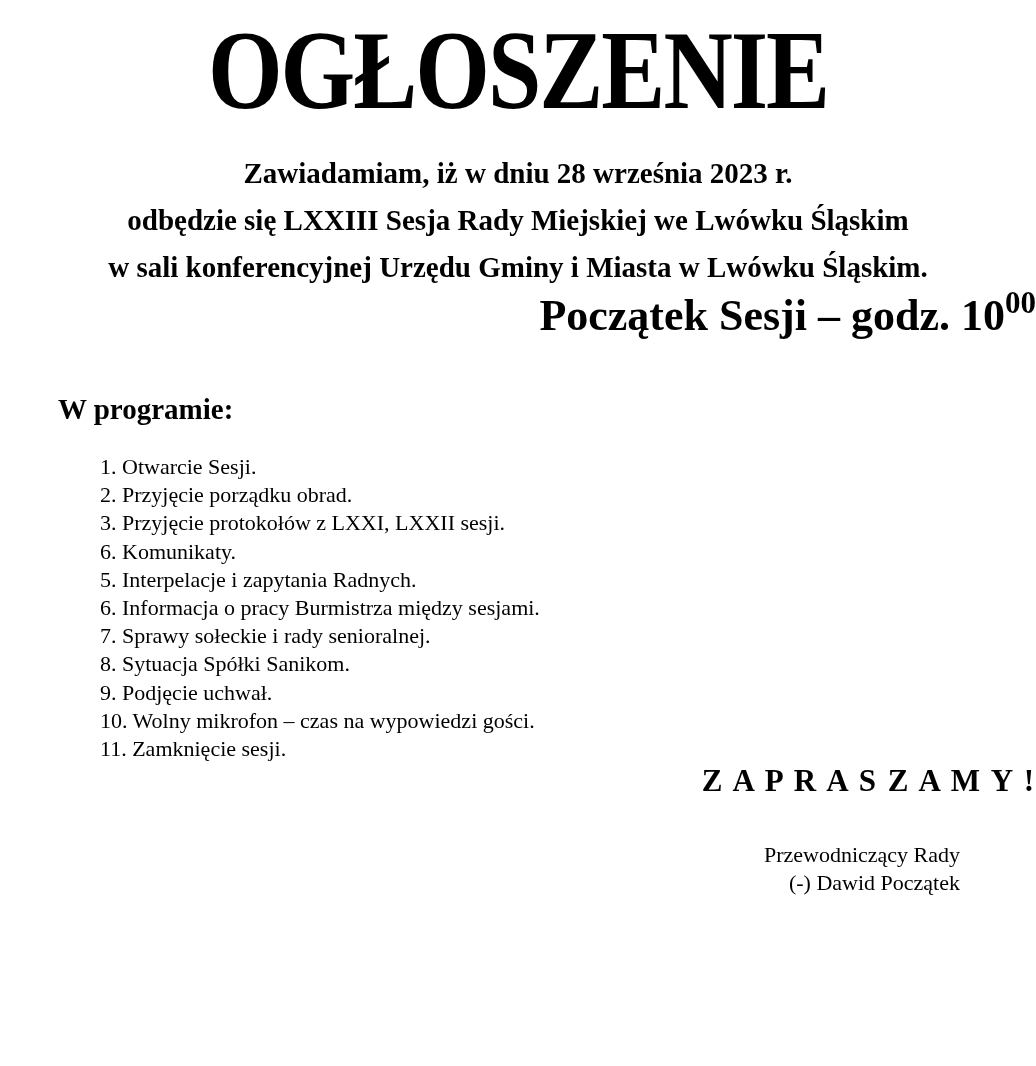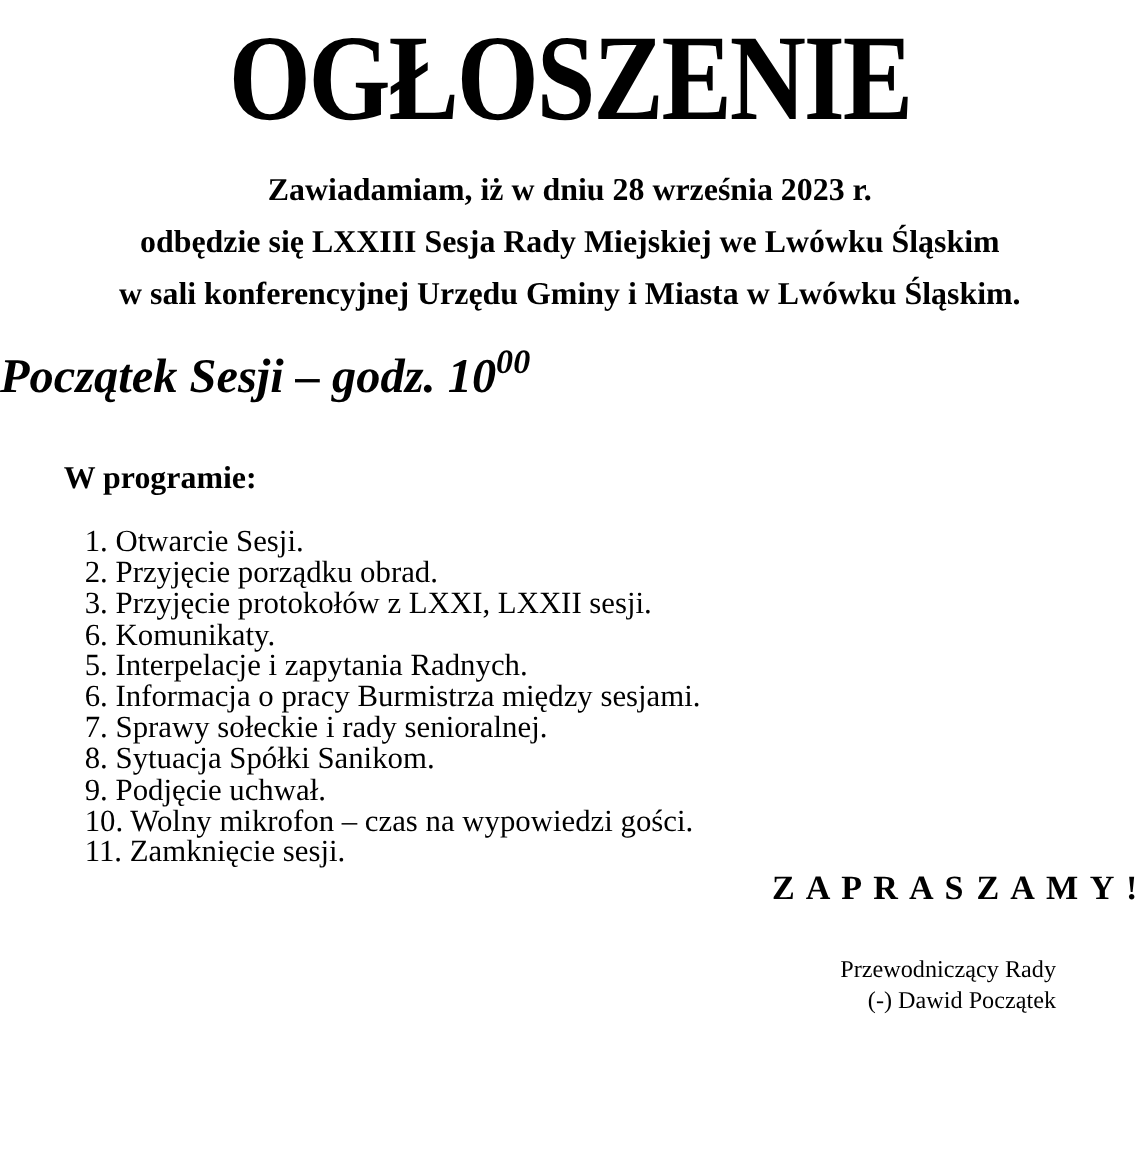--- a/index.html
+++ b/index.html
@@ -29,27 +29,25 @@
     white-space: nowrap;
   }
   .intro {
     margin-top: 18px;
     text-align: center;
     font-weight: 700;
     font-size: 29px;
     line-height: 47px;
   }
   .session-line {
-    margin-top: 26px;
-    text-align: left;
+    text-align: right;
     font-weight: 700;
     font-size: 44px;
     line-height: 50px;
     white-space: nowrap;
-    font-style: italic;
   }
   .session-line .sup {
     display: inline-block;
     font-size: 31px;
     position: relative;
     top: -0.55em;
     font-weight: 700;
   }
   .program-heading {
     margin-top: 48px;
@@ -59,22 +57,22 @@
     line-height: 32px;
   }
   .agenda-intro {
     margin-top: 32px;
     margin-left: 108px;
     font-size: 22px;
     line-height: 26px;
   }
   .agenda-list {
     margin-top: 28px;
-    margin-left: 77px;
-    font-size: 28px;
+    margin-left: 100px;
+    font-size: 22px;
     line-height: 28.2px;
   }
   .agenda-item { white-space: nowrap; }
   .closing {
     text-align: right;
     font-weight: 700;
     font-size: 31px;
     line-height: 36px;
     letter-spacing: 2px;
     white-space: nowrap;

